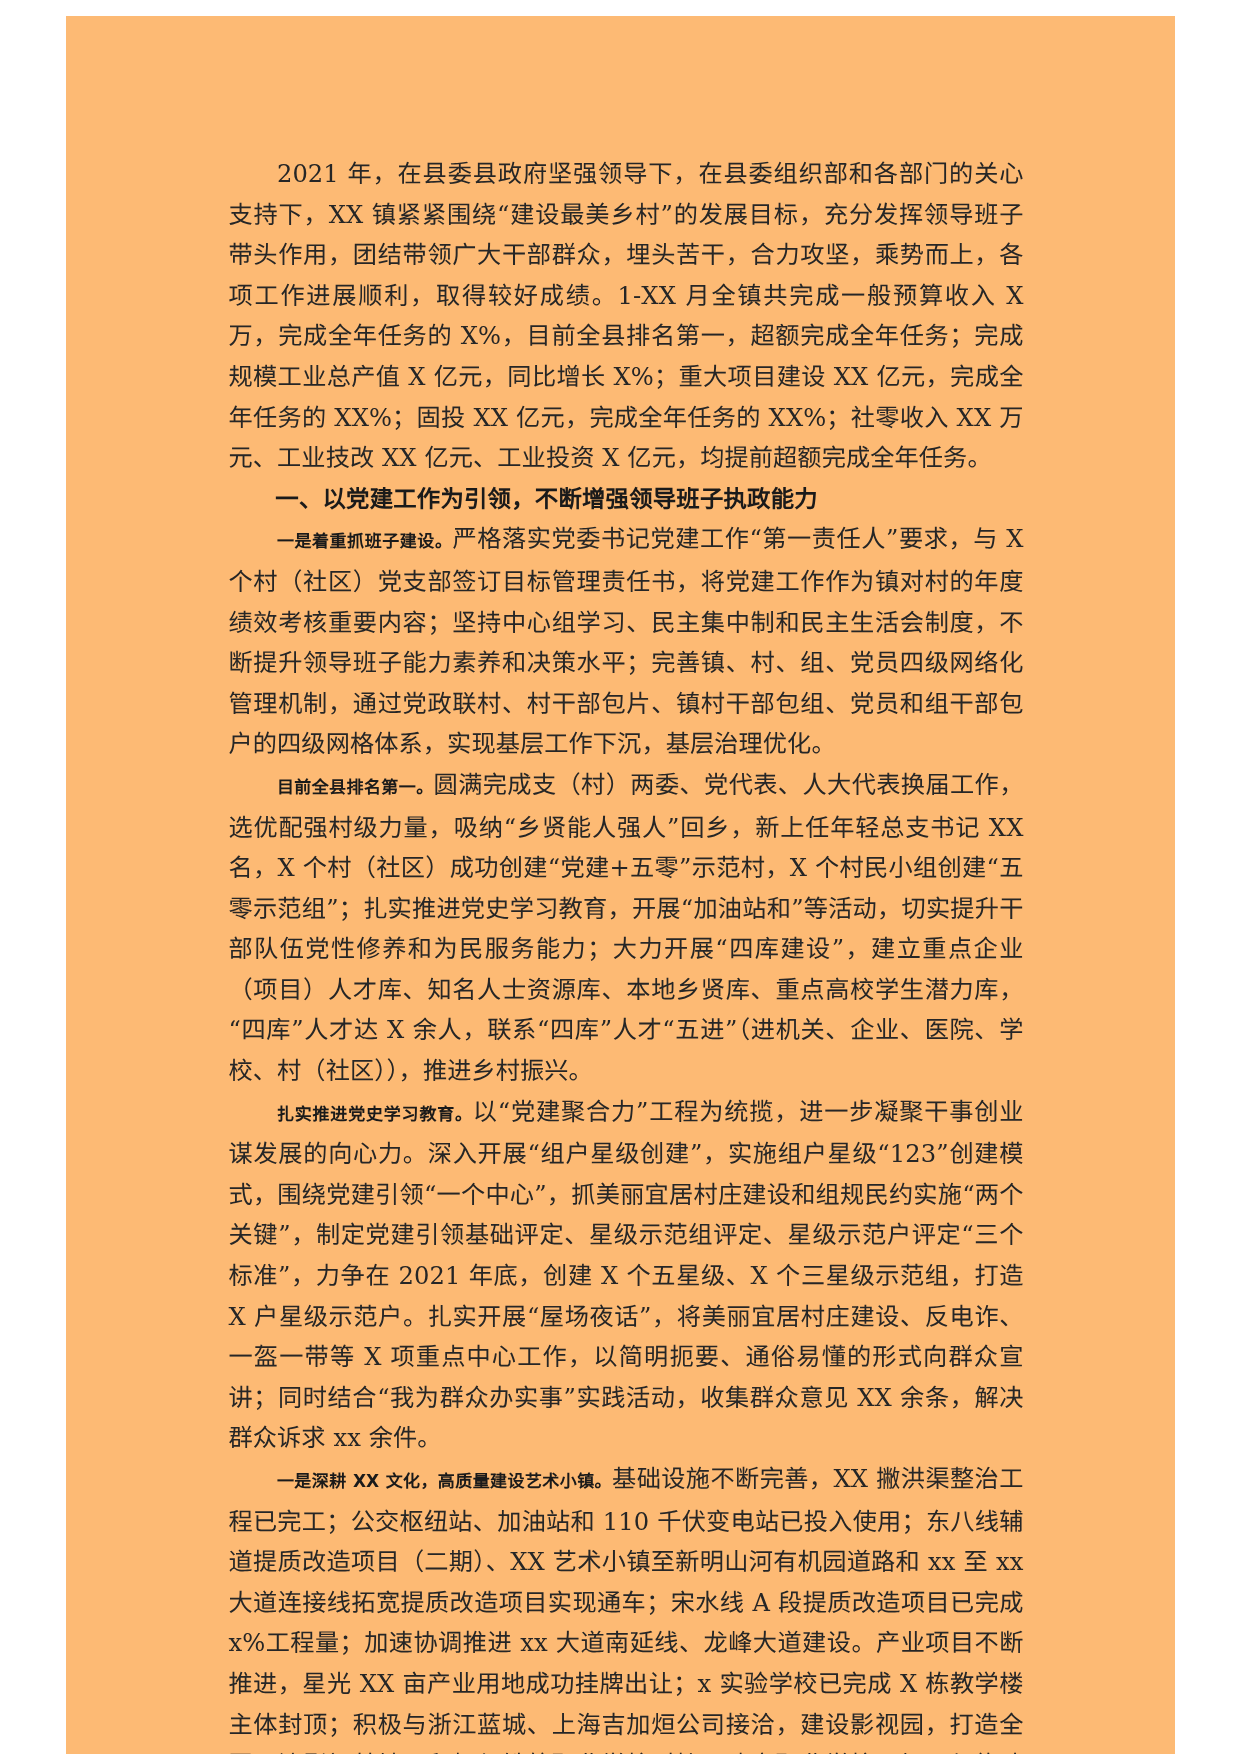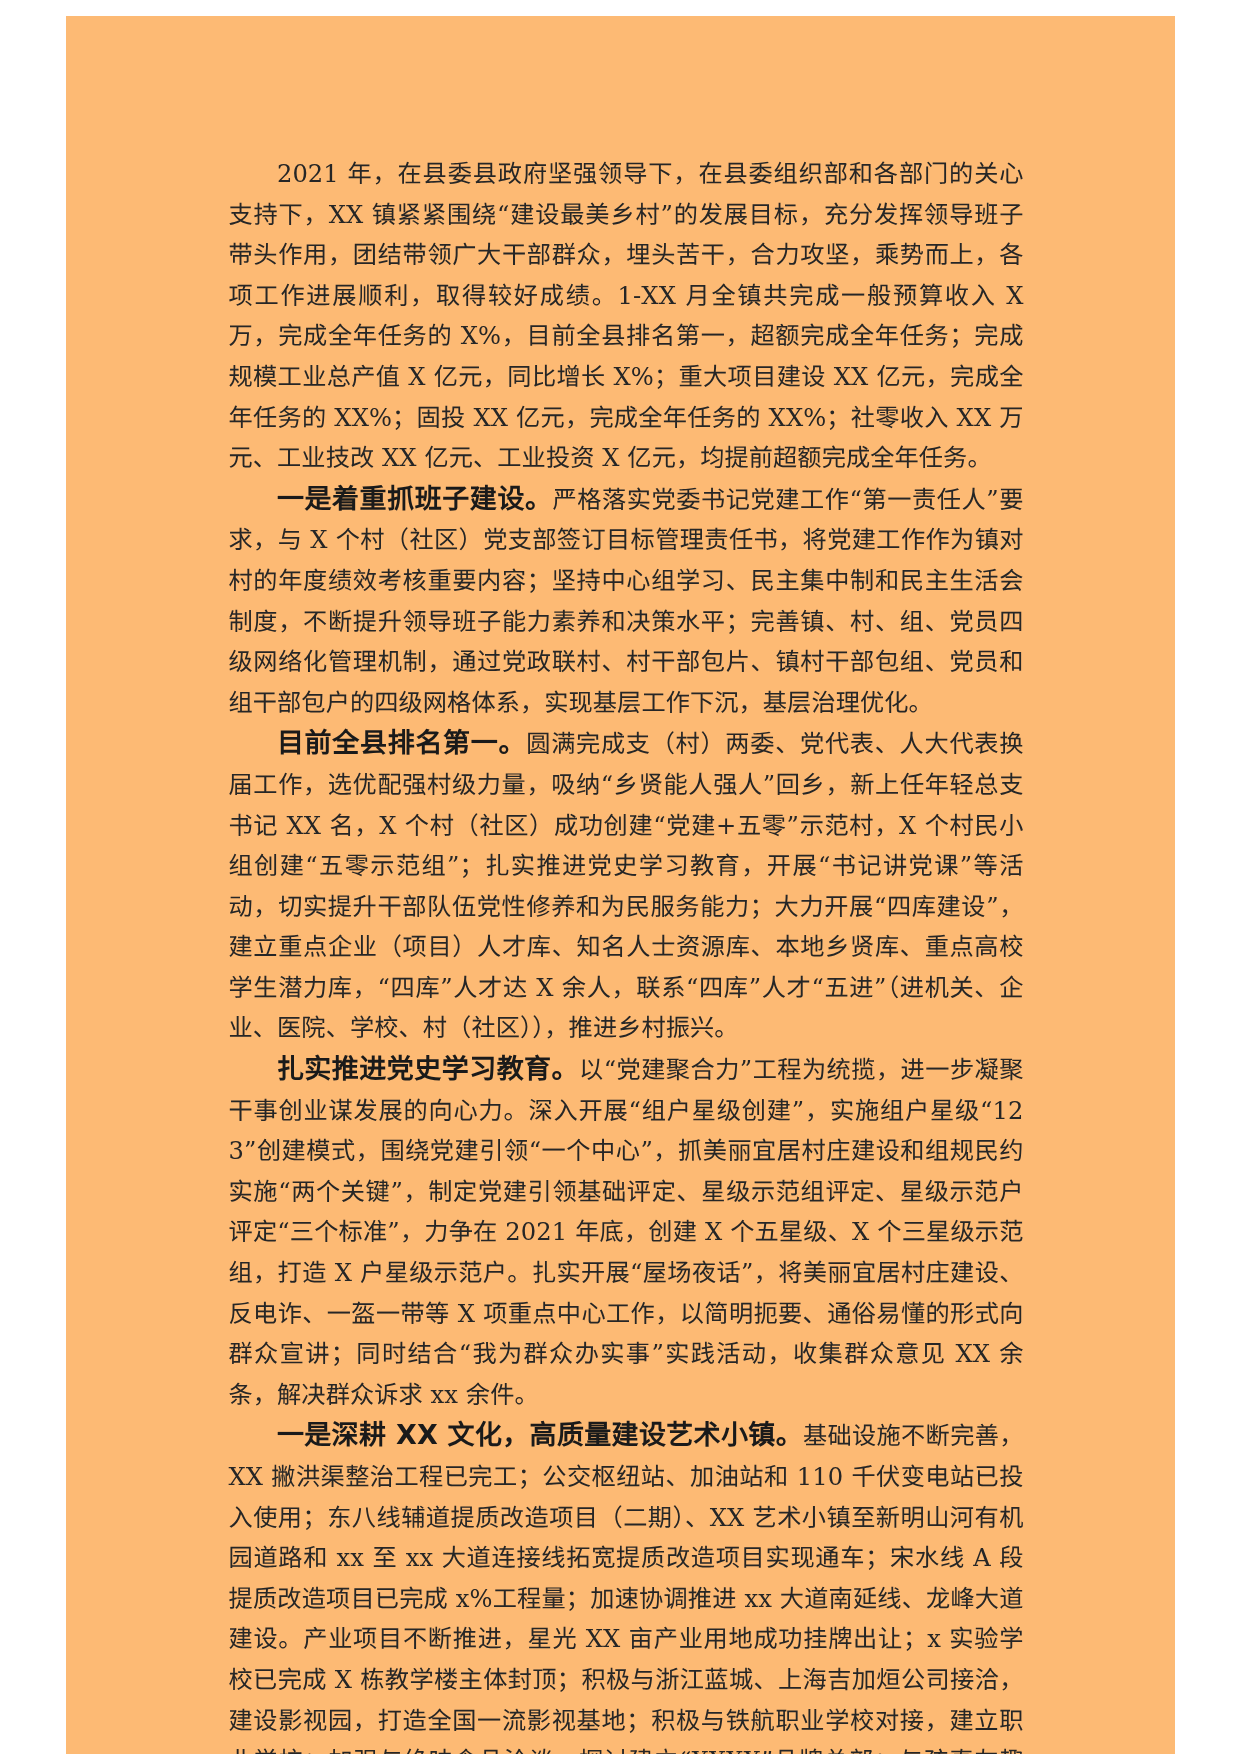--- a/index.html
+++ b/index.html
@@ -45,40 +45,41 @@
     font-weight: bold;
     color: #1a1a1a;
     text-indent: 2em;
     letter-spacing: 0.2px;
     white-space: nowrap;
   }
   p.para .lead {
     font-family: "DejaVu Sans", "Liberation Sans", sans-serif;
     font-weight: bold;
     color: #1a1a1a;
-    font-size: 27px;
+    font-size: 17px;
   }
   p.para .body-run {
     font-family: "DejaVu Serif", "Liberation Serif", serif;
   }
 </style>
 </head>
 <body>
 
 <div class="page">
   <div class="content">
 
     <p class="para">
       <span class="body-run">2021 年，在县委县政府坚强领导下，在县委组织部和各部门的关心支持下，XX 镇紧紧围绕“建设最美乡村”的发展目标，充分发挥领导班子带头作用，团结带领广大干部群众，埋头苦干，合力攻坚，乘势而上，各项工作进展顺利，取得较好成绩。1-XX 月全镇共完成一般预算收入 X 万，完成全年任务的 X%，目前全县排名第一，超额完成全年任务；完成规模工业总产值 X 亿元，同比增长 X%；重大项目建设 XX 亿元，完成全年任务的 XX%；固投 XX 亿元，完成全年任务的 XX%；社零收入 XX 万元、工业技改 XX 亿元、工业投资 X 亿元，均提前超额完成全年任务。</span>
     </p>
 
+    <p class="heading">一、以党建工作为引领，不断增强领导班子执政能力</p>
 
     <p class="para"><span class="lead">一是着重抓班子建设。</span><span class="body-run">严格落实党委书记党建工作“第一责任人”要求，与 X 个村（社区）党支部签订目标管理责任书，将党建工作作为镇对村的年度绩效考核重要内容；坚持中心组学习、民主集中制和民主生活会制度，不断提升领导班子能力素养和决策水平；完善镇、村、组、党员四级网络化管理机制，通过党政联村、村干部包片、镇村干部包组、党员和组干部包户的四级网格体系，实现基层工作下沉，基层治理优化。</span></p>
 
-    <p class="para"><span class="lead">目前全县排名第一。</span><span class="body-run">圆满完成支（村）两委、党代表、人大代表换届工作，选优配强村级力量，吸纳“乡贤能人强人”回乡，新上任年轻总支书记 XX 名，X 个村（社区）成功创建“党建+五零”示范村，X 个村民小组创建“五零示范组”；扎实推进党史学习教育，开展“书记讲党课”等活动，切实提升干部队伍党性修养和为民服务能力；大力开展“四库建设”，建立重点企业（项目）人才库、知名人士资源库、本地乡贤库、重点高校学生潜力库，“四库”人才达 X 余人，联系“四库”人才“五进”（进机关、企业、医院、学校、村（社区）），推进乡村振兴。</span></p>
+    <p class="para"><span class="lead">目前全县排名第一。</span><span class="body-run">圆满完成支（村）两委、党代表、人大代表换届工作，选优配强村级力量，吸纳“乡贤能人强人”回乡，新上任年轻总支书记 XX 名，X 个村（社区）成功创建“党建+五零”示范村，X 个村民小组创建“五零示范组”；扎实推进党史学习教育，开展“加油站和”等活动，切实提升干部队伍党性修养和为民服务能力；大力开展“四库建设”，建立重点企业（项目）人才库、知名人士资源库、本地乡贤库、重点高校学生潜力库，“四库”人才达 X 余人，联系“四库”人才“五进”（进机关、企业、医院、学校、村（社区）），推进乡村振兴。</span></p>
 
     <p class="para"><span class="lead">扎实推进党史学习教育。</span><span class="body-run">以“党建聚合力”工程为统揽，进一步凝聚干事创业谋发展的向心力。深入开展“组户星级创建”，实施组户星级“123”创建模式，围绕党建引领“一个中心”，抓美丽宜居村庄建设和组规民约实施“两个关键”，制定党建引领基础评定、星级示范组评定、星级示范户评定“三个标准”，力争在 2021 年底，创建 X 个五星级、X 个三星级示范组，打造 X 户星级示范户。扎实开展“屋场夜话”，将美丽宜居村庄建设、反电诈、一盔一带等 X 项重点中心工作，以简明扼要、通俗易懂的形式向群众宣讲；同时结合“我为群众办实事”实践活动，收集群众意见 XX 余条，解决群众诉求 xx 余件。</span></p>
 
 
     <p class="para"><span class="lead">一是深耕 XX 文化，高质量建设艺术小镇。</span><span class="body-run">基础设施不断完善，XX 撇洪渠整治工程已完工；公交枢纽站、加油站和 110 千伏变电站已投入使用；东八线辅道提质改造项目（二期）、XX 艺术小镇至新明山河有机园道路和 xx 至 xx 大道连接线拓宽提质改造项目实现通车；宋水线 A 段提质改造项目已完成 x%工程量；加速协调推进 xx 大道南延线、龙峰大道建设。产业项目不断推进，星光 XX 亩产业用地成功挂牌出让；x 实验学校已完成 X 栋教学楼主体封顶；积极与浙江蓝城、上海吉加烜公司接洽，建设影视园，打造全国一流影视基地；积极与铁航职业学校对接，建立职业学校；加强与绝味食品洽谈，探讨建立“XXXX”品牌总部；与孩真友趣公司合作，对研学实践教育整体升级，全域打造“研学游”。产业运营不断升级，切实发挥 xx 艺术小镇旅游运营联盟作用，开发智慧旅游小程序，有效提升文旅产业的服务质量和运营效益；成功打造文旅 IP“牛霸蛮”</span></p>
 
   </div>
 </div>
 
 </body></html>

